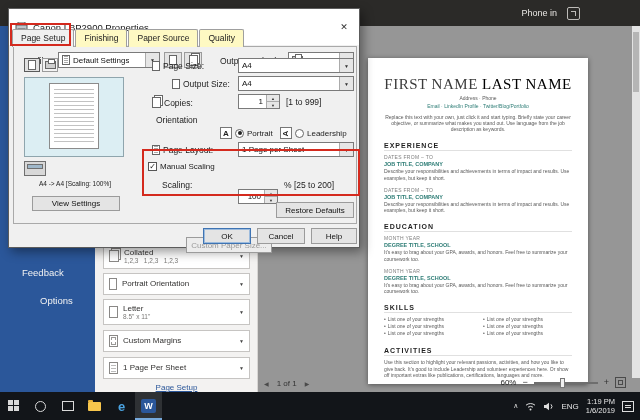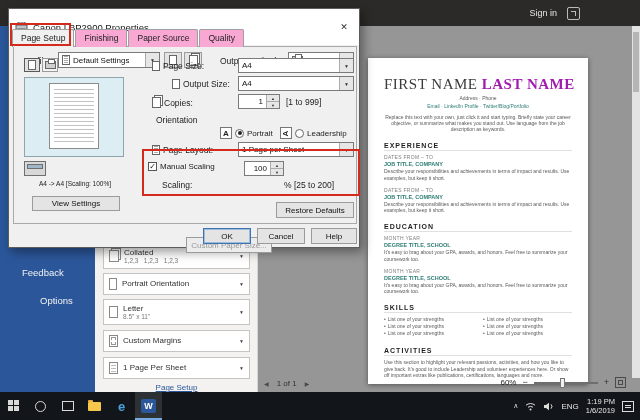--- a/index.html
+++ b/index.html
@@ -25,21 +25,21 @@
   .ic-portrait{width:8px;height:12px;}
   .ic-letter{width:9px;height:12px;}
   .ic-margins{width:9px;height:12px;}
   .ic-margins::after{content:"";position:absolute;inset:1px;border:1px dashed #9a9896;}
   .ic-sheet{width:9px;height:12px;background-image:linear-gradient(#bbb 1px,transparent 1px);background-size:5px 3px;background-position:1px 2px;background-repeat:repeat-y;}
   .bs-link{position:absolute;left:0;width:163px;text-align:center;font-size:8px;color:#2b579a;text-decoration:underline;}
   
   .preview{position:absolute;left:258px;top:26px;width:382px;height:366px;background:#969696;z-index:3;}
   .doc{position:absolute;left:110px;top:32px;width:220px;height:326px;background:#fff;box-shadow:0 1px 5px rgba(0,0,0,.45);box-sizing:border-box;padding:18px 16px 0 16px;overflow:hidden;color:#595959;}
   .r-name{text-align:center;font-family:"Liberation Serif",serif;font-size:15px;color:#3b3b3b;letter-spacing:.5px;line-height:1.1;white-space:nowrap;}
-  .r-last{font-weight:bold;color:#a21caf;}
+  .r-last{font-weight:normal;color:#000000;}
   .r-addr{text-align:center;font-size:5px;color:#595959;margin-top:2px;}
   .r-contact{text-align:center;font-size:5px;color:#2e7d76;margin-top:2px;}
   .r-summary{text-align:center;font-size:5px;line-height:1.25;margin-top:5px;color:#595959;}
   .r-h{font-size:7px;font-weight:bold;color:#1f1f1f;letter-spacing:1px;margin-top:10px;margin-bottom:3px;border-bottom:1px solid #e0e0e0;padding-bottom:1px;}
   .r-dates{font-size:5px;color:#7f7f7f;letter-spacing:.3px;}
   .r-title{font-size:5.5px;font-weight:bold;color:#2e7d76;margin-top:1px;}
   .r-desc{font-size:5px;line-height:1.25;margin-top:1px;}
   .r-entry{margin-bottom:6px;}
   .r-skills{display:flex;gap:10px;}
   .r-col{flex:1;}
@@ -56,21 +56,21 @@
   .zm-track{position:relative;width:64px;height:2px;background:#6e6e6e;}
   .zm-thumb{position:absolute;left:26px;top:-4px;width:5px;height:10px;background:#f0f0f0;border:1px solid #777;box-sizing:border-box;}
   .zm-fit{width:11px;height:11px;border:1px solid #4a4a4a;box-sizing:border-box;position:relative;}
   .zm-fit::after{content:"";position:absolute;inset:2px;border:1px solid #4a4a4a;}
   
   .dialog{position:absolute;left:8px;top:8px;width:352px;height:240px;background:#f0f0f0;border:1px solid #5c5c5c;box-shadow:3px 4px 10px rgba(0,0,0,.4);z-index:40;font-size:8.5px;color:#111;box-sizing:border-box;}
   .dlg-titlebar{height:36px;background:#fff;display:flex;align-items:center;padding-left:6px;}
   .dlg-title{margin-left:5px;font-size:9.5px;color:#1a1a1a;}
   .dlg-close{margin-left:auto;width:30px;height:20px;display:flex;align-items:center;justify-content:center;font-size:9px;color:#333;}
   .dlg-tabs{position:absolute;left:3px;top:20px;display:flex;z-index:3;}
-  .dlg-tab{padding:3px 8px 2px 8px;font-size:8.5px;border:1px solid #9f9f9f;border-bottom:none;background:#f9a8d4;margin-right:1px;border-radius:2px 2px 0 0;color:#222;}
+  .dlg-tab{padding:3px 8px 2px 8px;font-size:8.5px;border:1px solid #9f9f9f;border-bottom:none;background:#fef9c3;margin-right:1px;border-radius:2px 2px 0 0;color:#222;}
   .dlg-tab.active{background:#f0f0f0;padding-bottom:4px;position:relative;top:0px;}
   .dlg-page{position:absolute;left:4px;top:37px;width:344px;height:178px;border:1px solid #a9a9a9;background:#f0f0f0;box-sizing:border-box;}
   .lblrow{position:absolute;display:flex;align-items:center;gap:3px;font-size:8.5px;color:#1c1c1c;}
   .combo{position:absolute;display:flex;align-items:center;gap:3px;background:#fff;border:1px solid #7a7a7a;padding:0 0 0 3px;box-sizing:border-box;}
   .combo-text{font-size:8px;color:#111;white-space:nowrap;overflow:hidden;}
   .combo-btn{margin-left:auto;width:13px;align-self:stretch;background:#e6e6e6;border-left:1px solid #ababab;display:flex;align-items:center;justify-content:center;font-size:5px;color:#333;flex:none;}
   .spin{position:absolute;display:flex;background:#fff;border:1px solid #7a7a7a;box-sizing:border-box;}
   .spin-val{flex:1;font-size:8px;text-align:right;padding:2px 3px 0 0;}
   .spin-btns{width:12px;display:flex;flex-direction:column;border-left:1px solid #ababab;flex:none;}
   .spin-btns span{flex:1;background:#e6e6e6;font-size:4px;color:#333;display:flex;align-items:center;justify-content:center;border-bottom:1px solid #ababab;}
@@ -119,21 +119,21 @@
   .action-ico{width:12px;height:11px;border:1px solid #ddd;box-sizing:border-box;position:relative;}
   .action-ico::after{content:"";position:absolute;left:2px;top:3px;width:6px;height:1px;background:#ddd;box-shadow:0 2px 0 #ddd;}
 </style>
 </head>
 <body>
 
 <div class="screen">
 
   <div class="titlebar">
     <div class="tb-right">
-      <span class="signin">Sign in</span>
+      <span class="signin">Phone in</span>
       <span class="share-ico"></span>
     </div>
   </div>
 
   <div class="sidebar">
     <div class="sb-item" style="top:236px;">Feedback</div>
     <div class="sb-item" style="top:264px;padding-left:40px;">Options</div>
   </div>
 
   <div class="panel">
@@ -379,21 +379,21 @@
         <span class="combo-btn">▼</span>
       </div>
 
       <div class="optrow" style="left:134px;top:115px;">
         <span class="cb">✓</span>
         <span>Manual Scaling</span>
       </div>
       <div class="lblrow" style="left:148px;top:133px;">
           <span>Scaling:</span>
         </div>
-      <div class="spin" style="left:224px;top:114px;width:40px;height:15px;margin-left:6px;">
+      <div class="spin" style="left:224px;top:142px;width:40px;height:15px;">
         <span class="spin-val">100</span>
         <span class="spin-btns">
             <span>▲</span>
             <span>▼</span>
           </span>
       </div>
       <div class="lblrow" style="left:270px;top:133px;">
           <span>% [25 to 200]</span>
         </div>
 

